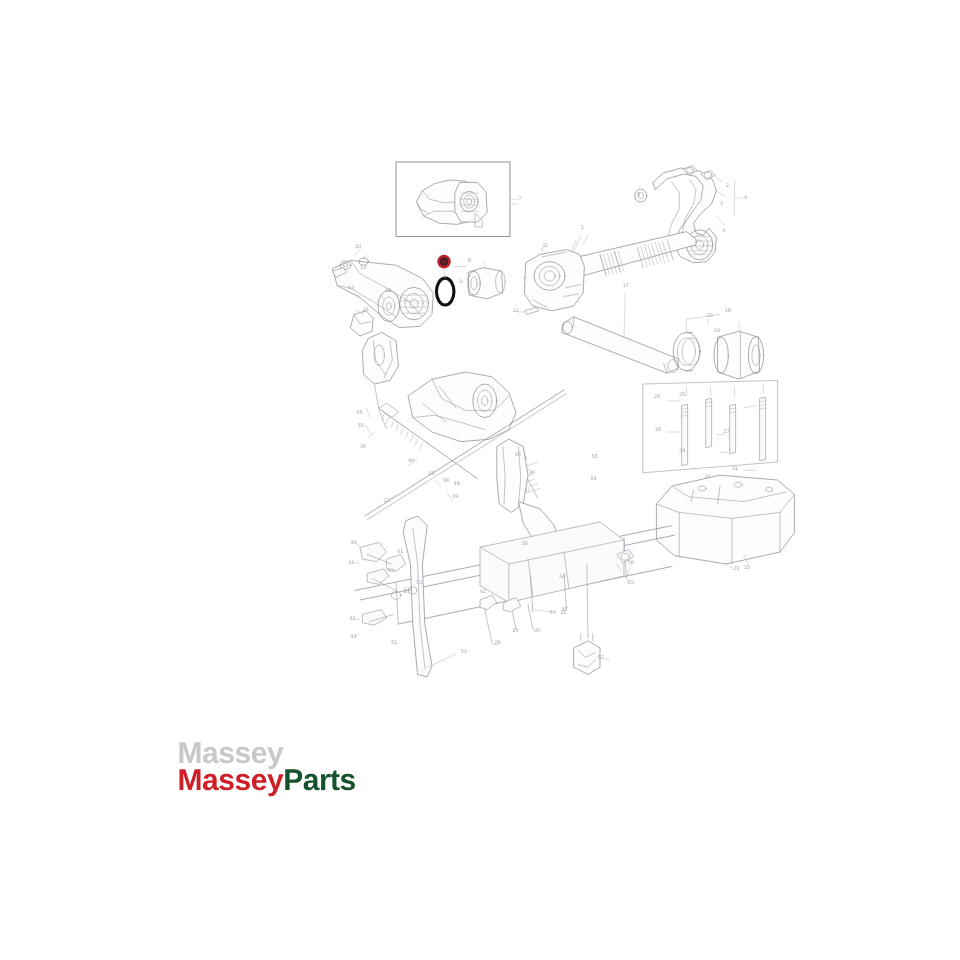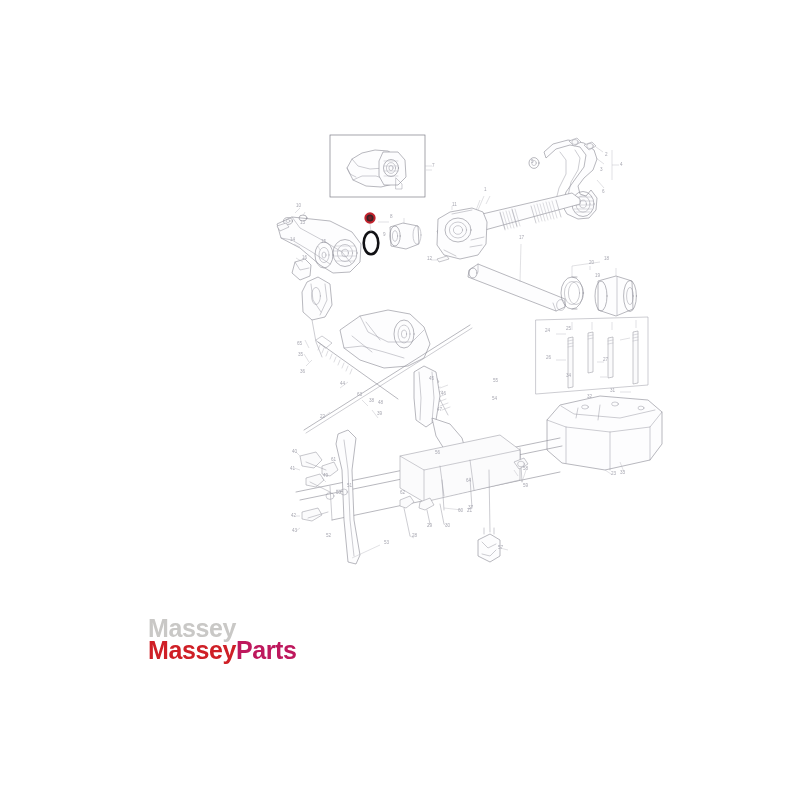--- a/index.html
+++ b/index.html
@@ -27,21 +27,21 @@
     font-family:"Liberation Sans",sans-serif;
     font-size:25px;font-weight:700;letter-spacing:-.4px;
     color:#c9c8c6;line-height:25px;
   }
   .logo-bot{
     font-family:"Liberation Sans",sans-serif;
     font-size:25px;font-weight:700;letter-spacing:-.4px;
     line-height:25px;margin-top:-3px;
   }
   .lg-red{color:#cf1f26;}
-  .lg-gray{color:#be185d;}
+  .lg-gray{color:#14532d;}
 </style>
 </head>
 <body>
 
 <div id="stage">
 
   <svg class="diagram" viewBox="0 0 800 800">
 
     <g>
       <rect class="boxline" x="330" y="135" width="95" height="62"></rect>

